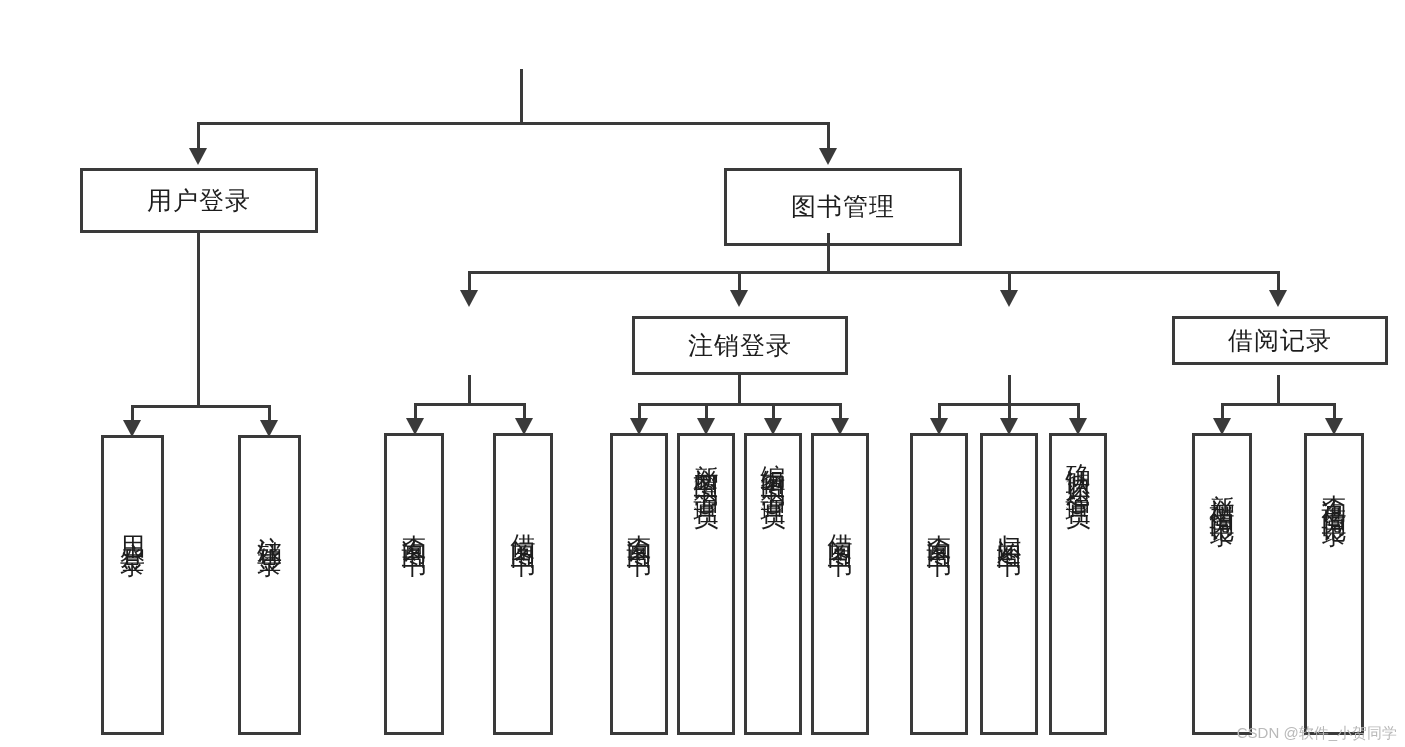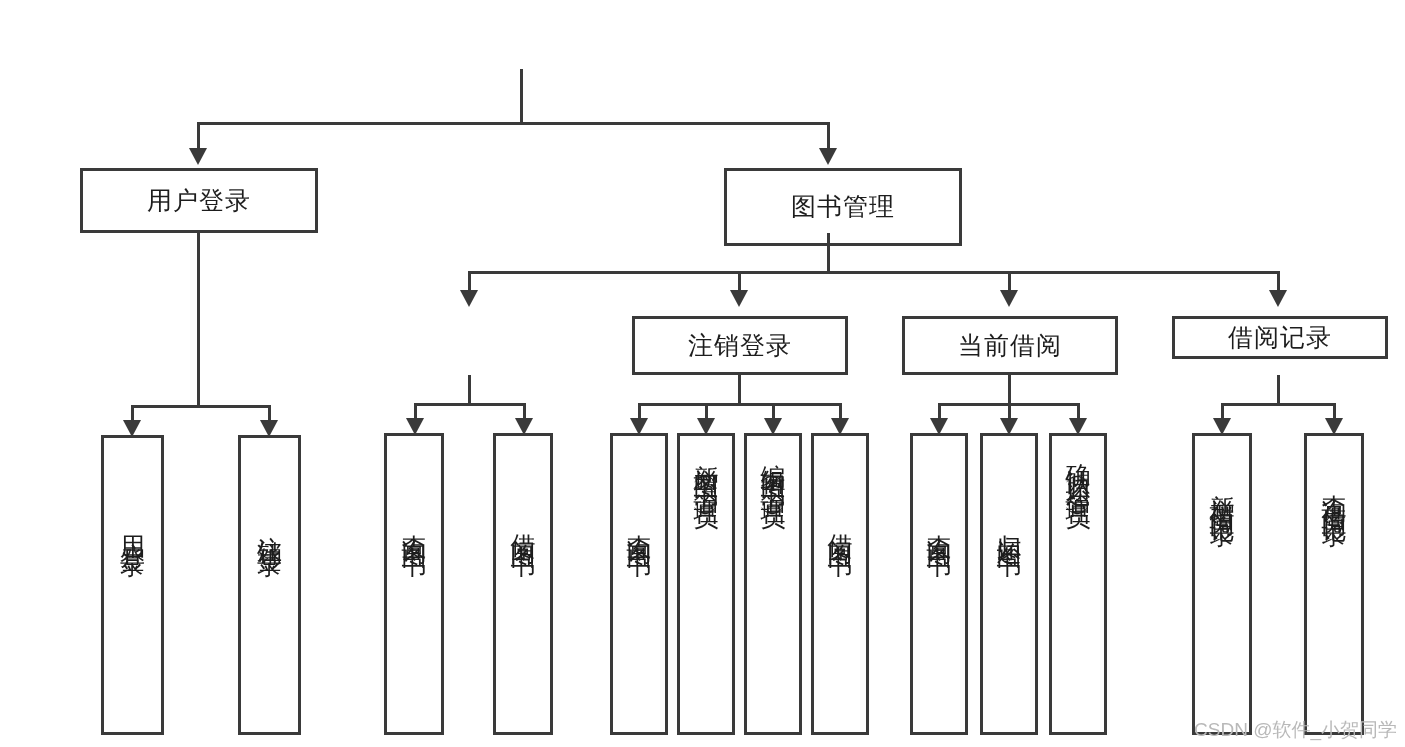--- a/index.html
+++ b/index.html
@@ -63,21 +63,21 @@
     height: 0;
     border-left: 9px solid transparent;
     border-right: 9px solid transparent;
     border-top: 17px solid #3a3a3a;
   }
   
   #watermark {
     position: absolute;
     right: 8px;
     bottom: 4px;
-    font-size: 19px;
+    font-size: 15px;
     color: #b9b9b9;
     white-space: nowrap;
     pointer-events: none;
   }
 </style>
 </head>
 <body>
 
 <div id="canvas">
 
@@ -118,24 +118,21 @@
 
   <div class="conn vline" style="left:1008px; top:271px; width:3px; height:22px;"></div>
   <div class="arrow" style="left:1000px; top:290px;"></div>
 
   <div class="conn vline" style="left:1277px; top:271px; width:3px; height:22px;"></div>
   <div class="arrow" style="left:1269px; top:290px;"></div>
 
   <div class="node h" style="left:632px; top:316px; width:216px; height:59px;">
     <span>注销登录</span>
   </div>
-  <div class="node h" style="left:902px; top:316px; width:216px; height:59px;">
-    <span>当前借阅</span>
-  </div>
-  <div class="node h" style="left:1172px; top:316px; width:216px; height:43px;">
+  <div class="node h" style="left:1172px; top:316px; width:216px; height:49px;">
     <span>借阅记录</span>
   </div>
 
   <div class="conn vline" style="left:468px; top:375px; width:3px; height:30px;"></div>
   <div class="conn hline" style="left:414px; top:403px; width:112px; height:3px;"></div>
   <div class="conn vline" style="left:414px; top:403px; width:3px; height:20px;"></div>
   <div class="arrow" style="left:406px; top:418px;"></div>
   <div class="conn vline" style="left:523px; top:403px; width:3px; height:20px;"></div>
   <div class="arrow" style="left:515px; top:418px;"></div>
 

